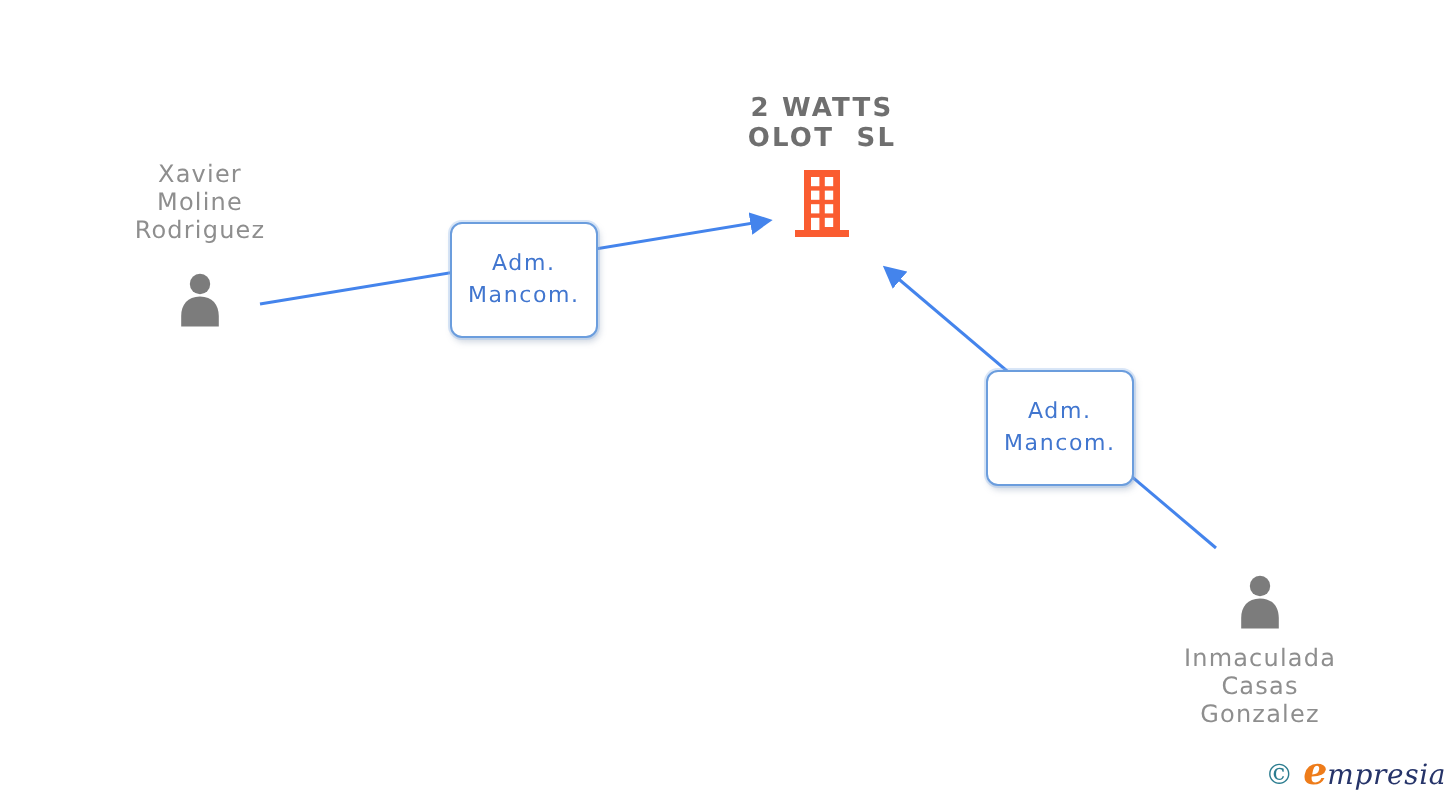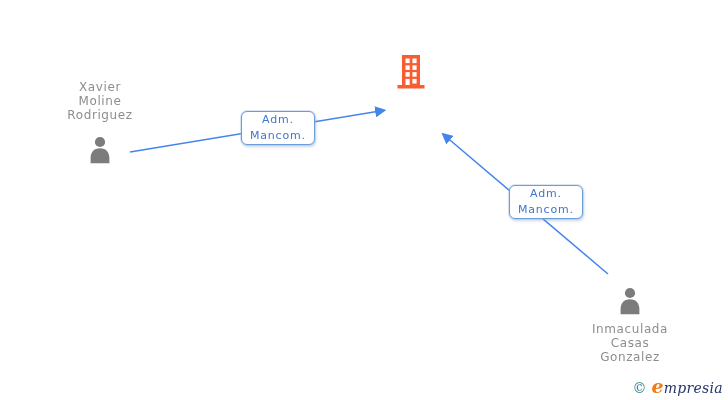--- a/index.html
+++ b/index.html
@@ -41,29 +41,28 @@
   }
   .company-name div { white-space: pre; }
   .company-icon-wrap { line-height: 0; margin-top: 7px; }
   .node-xavier .person-icon-wrap { margin-top: 13px; }
   .node-inmaculada .person-name { margin-top: 7px; }
   .edge-label {
     position: absolute;
     background: #ffffff;
     border: 1px solid #6b9ddd;
     border-radius: 6px;
-    padding: 0 8px;
+    padding: 12px 8px;
     text-align: center;
     color: #4176cf;
     font-size: 11px;
     line-height: 16px;
     letter-spacing: 0.8px;
     box-shadow: 0 0 0 1px rgba(150, 185, 235, 0.35), 1px 2px 3px rgba(120, 140, 170, 0.35);
     min-width: 44px;
-    margin-left: 16px;
   }
   .logo {
     position: absolute;
     right: 5px;
     bottom: 3px;
     display: flex;
     align-items: baseline;
     gap: 5px;
     cursor: pointer;
   }
@@ -99,20 +98,22 @@
       <marker id="arrowhead" viewBox="0 0 10 10" refX="7" refY="5" markerWidth="7.5" markerHeight="7.5" orient="auto">
         <path d="M0,0 L10,5 L0,10 z" fill="#4484ec"></path>
       </marker>
     </defs>
     <line x1="130" y1="152" x2="383" y2="110.5" stroke="#4484ec" stroke-width="1.5" marker-end="url(#arrowhead)"></line>
     <line x1="608" y1="274" x2="444" y2="135" stroke="#4484ec" stroke-width="1.5" marker-end="url(#arrowhead)"></line>
   </svg>
 
   <div class="node node-company" style="left:345px; top:47px; width:132px;">
     <div class="company-name">
+      <div>2 WATTS</div>
+      <div>OLOT  SL</div>
     </div>
     <div class="company-icon-wrap">
       <svg width="32" height="36" viewBox="0 0 32 36">
         <rect x="2.5" y="31" width="27" height="3.5" fill="#fa5c30"></rect>
         <rect x="7" y="1" width="18" height="30" fill="#fa5c30"></rect>
         <rect x="10.5" y="4.5" width="4.2" height="4.6" fill="#ffffff"></rect>
         <rect x="17.4" y="4.5" width="4.2" height="4.6" fill="#ffffff"></rect>
         <rect x="10.5" y="11.3" width="4.2" height="4.6" fill="#ffffff"></rect>
         <rect x="17.4" y="11.3" width="4.2" height="4.6" fill="#ffffff"></rect>
         <rect x="10.5" y="18.1" width="4.2" height="4.6" fill="#ffffff"></rect>

